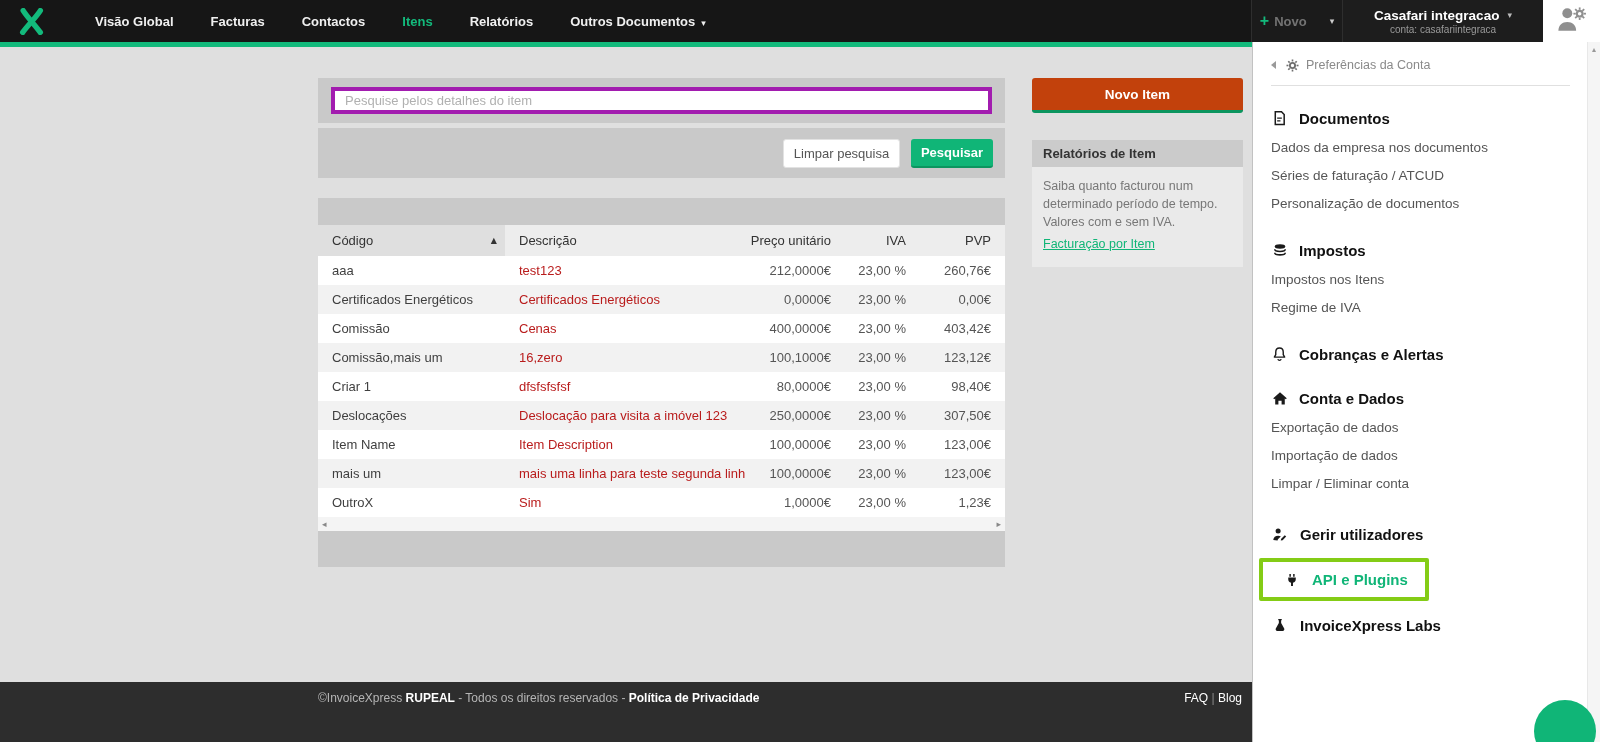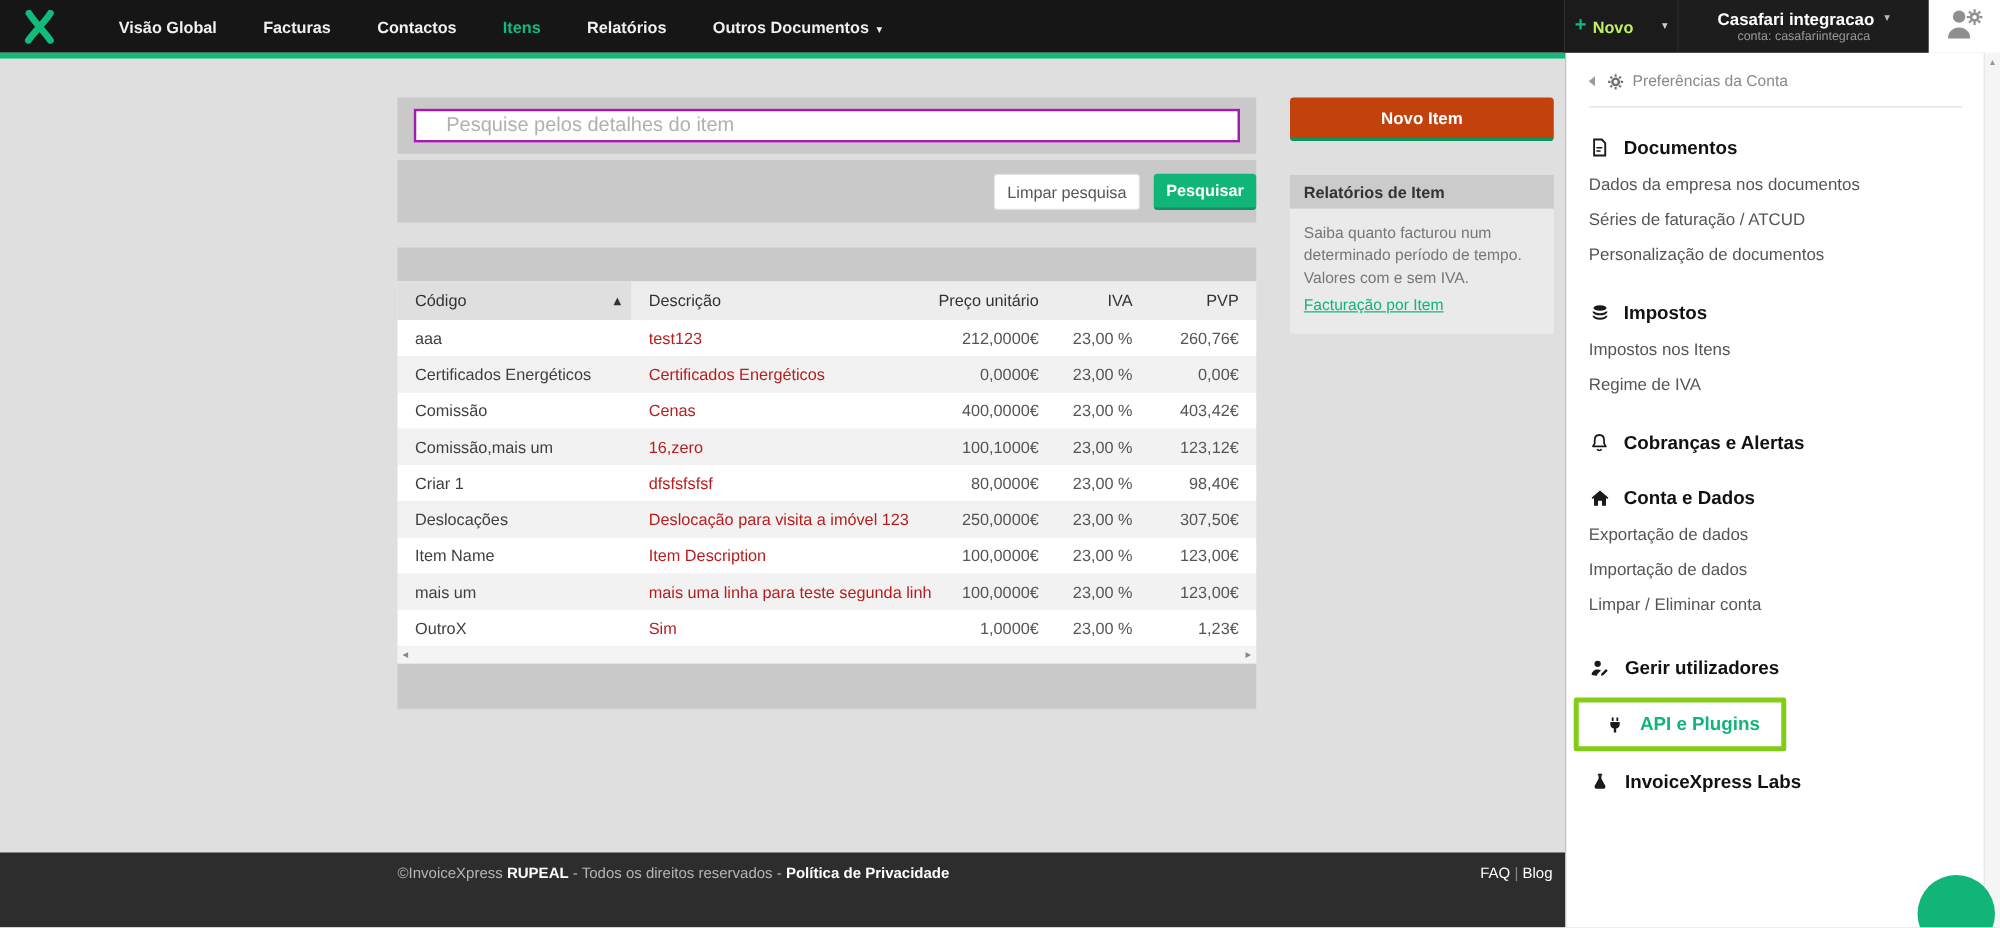--- a/index.html
+++ b/index.html
@@ -12,41 +12,41 @@
             display:flex; align-items:center; z-index:5; }
   .logo { margin:0 50px 0 18px; display:flex; align-items:center; }
   .nav-menu { display:flex; align-items:center; height:100%; }
   .nav-item { color:#f0f0f0; font-size:13px; font-weight:bold; margin-right:37px; cursor:pointer; white-space:nowrap; }
   .nav-item.active { color:#13ba7c; }
   .nav-item .caret { margin-left:6px; }
   .caret { font-family:"DejaVu Sans", sans-serif; font-size:9px; color:inherit; }
   .novo-block { margin-left:auto; height:42px; width:92px; display:flex; align-items:center; justify-content:center;
                 border-left:1px solid #2e2e2e; border-right:1px solid #2e2e2e; background:#1b1b1b; cursor:pointer; }
   .novo-block .plus { color:#13ba7c; font-weight:bold; font-size:16px; margin-right:5px; }
-  .novo-block .lbl { color:#bef264; font-weight:bold; font-size:13px; margin-right:23px; }
+  .novo-block .lbl { color:#737373; font-weight:bold; font-size:13px; margin-right:23px; }
   .novo-block .caret { color:#ccc; }
   .account-block { height:42px; width:200px; background:#1d1d1d; display:flex; flex-direction:column;
                    justify-content:center; align-items:center; cursor:pointer; }
   .account-line { display:flex; align-items:center; }
   .account-name { color:#fff; font-weight:bold; font-size:13.5px; }
   .account-line .caret { color:#bbb; margin-left:8px; }
   .account-sub { color:#9a9a9a; font-size:10px; margin-top:1px; }
   .corner { position:absolute; left:1543px; top:0; width:57px; height:42px; background:#fff;
             display:flex; align-items:center; justify-content:center; z-index:6; color:#8f8f8f; }
   .greenbar { position:absolute; left:0; top:42px; width:1252px; height:5px; background:#13ba7c; }
 
   
   .main { position:absolute; left:0; top:47px; width:1252px; height:635px; background:#dfdfdf; }
 
   .search-panel { position:absolute; left:318px; top:31px; width:687px; height:45px; background:#c9c9c9; padding:9px 13px; }
-  .search-input { width:100%; height:27px; border:2px solid #a21caf; background:#fff; padding:0 24px;
-                  font-size:16px; color:#444; font-family:"Liberation Sans",sans-serif; }
+  .search-input { width:100%; height:27px; border:4px solid #a21caf; background:#fff; padding:0 10px;
+                  font-size:13px; color:#444; font-family:"Liberation Sans",sans-serif; }
   .search-input::placeholder { color:#b0b0b0; }
   .actions-bar { position:absolute; left:318px; top:81px; width:687px; height:50px; background:#c9c9c9;
-                 display:flex; align-items:center; justify-content:flex-end; padding-right:0; }
+                 display:flex; align-items:center; justify-content:flex-end; padding-right:12px; }
   .btn { font-size:13px; height:29px; display:inline-flex; align-items:center; justify-content:center;
          border-radius:3px; cursor:pointer; }
   .btn-clear { background:#fff; color:#555; width:117px; border:1px solid #e2e2e2; margin-right:11px; }
   .btn-search { background:#10b577; color:#fff; font-weight:bold; width:82px; border-bottom:2px solid #0c955f; }
 
   .new-item-btn { position:absolute; left:1032px; top:31px; width:211px; height:35px; background:#c2410c;
                   color:#fff; font-weight:bold; font-size:13.5px; display:flex; align-items:center; justify-content:center;
                   border-radius:3px; border-bottom:3px solid #0c955f; cursor:pointer; }
   .reports-panel { position:absolute; left:1032px; top:93px; width:211px; }
   .reports-header { background:#cbcbcb; height:27px; display:flex; align-items:center; padding-left:11px;

